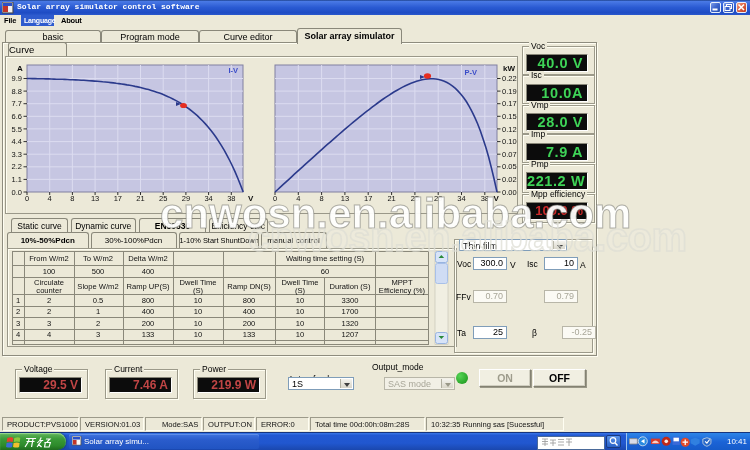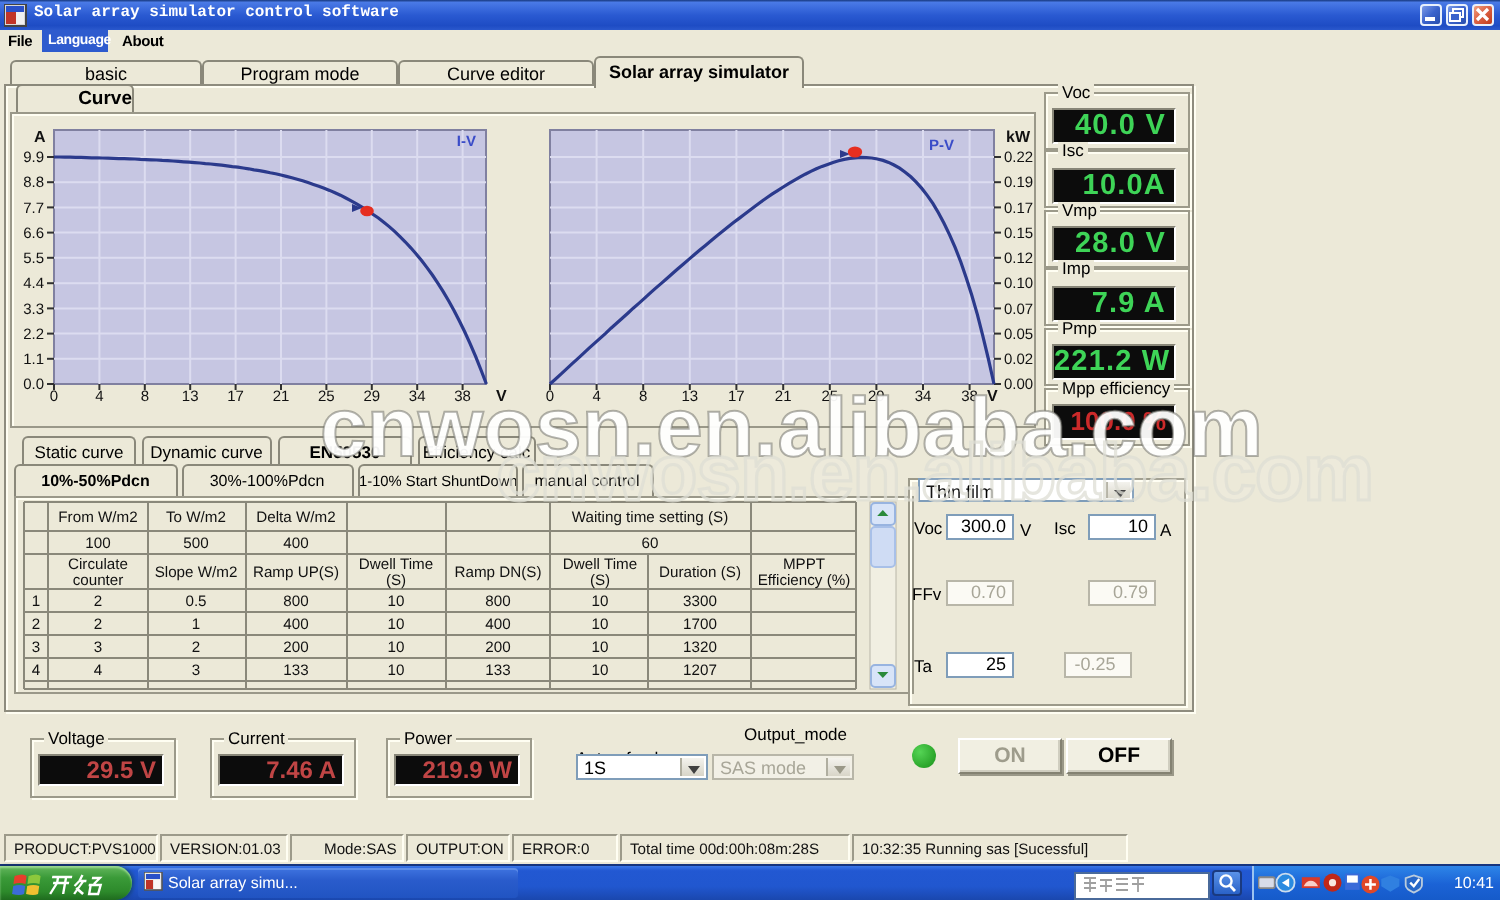--- a/index.html
+++ b/index.html
@@ -13,21 +13,21 @@
 .wb-red{background:linear-gradient(135deg,#f0a080 0%,#dd6547 45%,#c03a1c 100%);}
 
 #menubar{left:0;top:15px;width:750px;height:13px;background:#ece9d8;font-size:7.5px;color:#000;}
 .mitem{position:absolute;top:0px;height:11px;line-height:11px;padding:0 3px;font-weight:bold;letter-spacing:-0.2px;}
 
 .ttab{position:absolute;top:30px;height:12px;background:#ece9d8;border:1px solid #8a887a;border-bottom:none;border-radius:3px 3px 0 0;text-align:center;font-size:9px;line-height:12px;color:#000;}
 .ttabsel{top:28px;height:15px;font-weight:bold;line-height:15px;z-index:5;background:#ece9d8;}
 
 #bigbox{left:2px;top:42px;width:593px;height:312px;border:1px solid #8e8c7e;box-shadow:inset 1px 1px 0 #fffef2, 1px 1px 0 #fffef2;}
 
-#curvetab{left:8px;top:42px;width:59px;height:14px;background:#ece9d8;border:1px solid #8a887a;border-bottom:none;border-radius:3px 3px 0 0;font-weight:bold;font-size:9.5px;text-align:right;line-height:14px;z-index:6;box-sizing:border-box;}
+#curvetab{left:8px;top:42px;width:59px;height:14px;background:#ece9d8;border:1px solid #8a887a;border-bottom:none;border-radius:3px 3px 0 0;font-weight:normal;font-size:9.5px;text-align:left;line-height:14px;z-index:6;box-sizing:border-box;}
 #curvepage{left:5px;top:56px;width:513px;height:158px;background:#ece9d8;border:1px solid #9a9889;box-shadow:inset 1px 1px 0 #fffef2;z-index:4;box-sizing:border-box;}
 
 .grp{position:absolute;border:1px solid #9c9a8a;box-shadow:inset 1px 1px 0 #fffef2,1px 1px 0 #fffef2;}
 .grplbl{position:absolute;background:#ece9d8;font-size:8.5px;line-height:9px;padding:0 2px;white-space:nowrap;z-index:3;}
 .lcd{position:absolute;background:#0c0c0c;border:1px solid #888678;border-right-color:#fff;border-bottom-color:#fff;text-align:right;font-weight:bold;white-space:nowrap;box-sizing:border-box;}
 
 .ltab{position:absolute;background:#ece9d8;border:1px solid #8a887a;border-bottom:none;border-radius:3px 3px 0 0;text-align:center;font-size:8.5px;color:#000;box-sizing:border-box;white-space:nowrap;overflow:hidden;}
 
 .inp{position:absolute;background:#fff;border:1px solid #7f9db9;font-size:9px;text-align:right;box-sizing:border-box;padding-right:3px;}
 .inpdis{background:#fbfaf4;color:#a8a698;border-color:#b8b6a8;}
@@ -354,38 +354,38 @@
 <div class="lab" style="left:527px;top:259px;">Isc</div>
 <div class="inp" style="left:544px;top:257px;width:34px;height:13px;">10</div>
 <div class="lab" style="left:580px;top:260px;">A</div>
 <div class="lab" style="left:456px;top:292px;">FFv</div>
 <div class="inp inpdis" style="left:473px;top:290px;width:34px;height:13px;">0.70</div>
 <div class="lab" style="left:527px;top:292px;padding-left:32px;">FFi</div>
 <div class="inp inpdis" style="left:544px;top:290px;width:34px;height:13px;">0.79</div>
 <div class="lab" style="left:457px;top:328px;">Ta</div>
 <div class="inp" style="left:473px;top:326px;width:34px;height:13px;">25</div>
 <div class="lab" style="left:532px;top:328px;">β</div>
-<div class="inp inpdis" style="left:532px;top:326px;width:34px;height:13px;text-align:center;">-0.25</div>
+<div class="inp inpdis" style="left:562px;top:326px;width:34px;height:13px;">-0.25</div>
 
 <div class="grp" style="left:15px;top:369px;width:71px;height:28px;"></div>
 <div class="grplbl" style="left:22px;top:365px;">Voltage</div>
 <div class="lcd" style="left:19px;top:377px;width:63px;height:16px;line-height:14px;padding-right:3px;color:#c04545;font-size:12px;">29.5 V</div>
 <div class="grp" style="left:105px;top:369px;width:71px;height:28px;"></div>
 <div class="grplbl" style="left:112px;top:365px;">Current</div>
 <div class="lcd" style="left:109px;top:377px;width:63px;height:16px;line-height:14px;padding-right:3px;color:#c04545;font-size:12px;">7.46 A</div>
 <div class="grp" style="left:193px;top:369px;width:71px;height:28px;"></div>
 <div class="grplbl" style="left:200px;top:365px;">Power</div>
 <div class="lcd" style="left:197px;top:377px;width:63px;height:16px;line-height:14px;padding-right:3px;color:#c04545;font-size:12px;">219.9 W</div>
 <div class="lab" style="left:288px;top:362px;margin-top:12px;">Autorefresh</div>
 <div class="combo" style="left:288px;top:377px;width:66px;height:13px;">
       <span style="position:absolute;left:3px;top:1px;">1S</span>
       <span class="cbtn"></span>
     </div>
 <div class="lab" style="left:372px;top:362px;">Output_mode</div>
-<div class="combo" style="left:356px;top:377px;width:71px;height:13px;background:#f2f0e6;border-color:#b8b6a8;color:#a8a698;">
+<div class="combo" style="left:384px;top:377px;width:71px;height:13px;background:#f2f0e6;border-color:#b8b6a8;color:#a8a698;">
       <span style="position:absolute;left:3px;top:1px;">SAS mode</span>
       <span class="cbtn cbtndis"></span>
     </div>
 <div class="abs" style="left:456px;top:371.5px;width:12px;height:12px;border-radius:50%;background:radial-gradient(circle at 4px 4px,#55d455,#2aa52a 70%,#1e8a1e);"></div>
 <div class="xbtn" style="left:479px;top:369px;width:52px;height:18px;line-height:17px;font-weight:bold;font-size:10.5px;color:#9e9c8c;">ON</div>
 <div class="xbtn" style="left:533px;top:369px;width:53px;height:18px;line-height:17px;font-weight:bold;font-size:10.5px;color:#000;">OFF</div>
 
 <div class="scell" style="left:2px;width:77px;">PRODUCT:PVS1000</div>
 <div class="scell" style="left:80px;width:64px;">VERSION:01.03</div>
 <div class="scell" style="left:145px;width:57px;padding-left:16px;">Mode:SAS</div>

